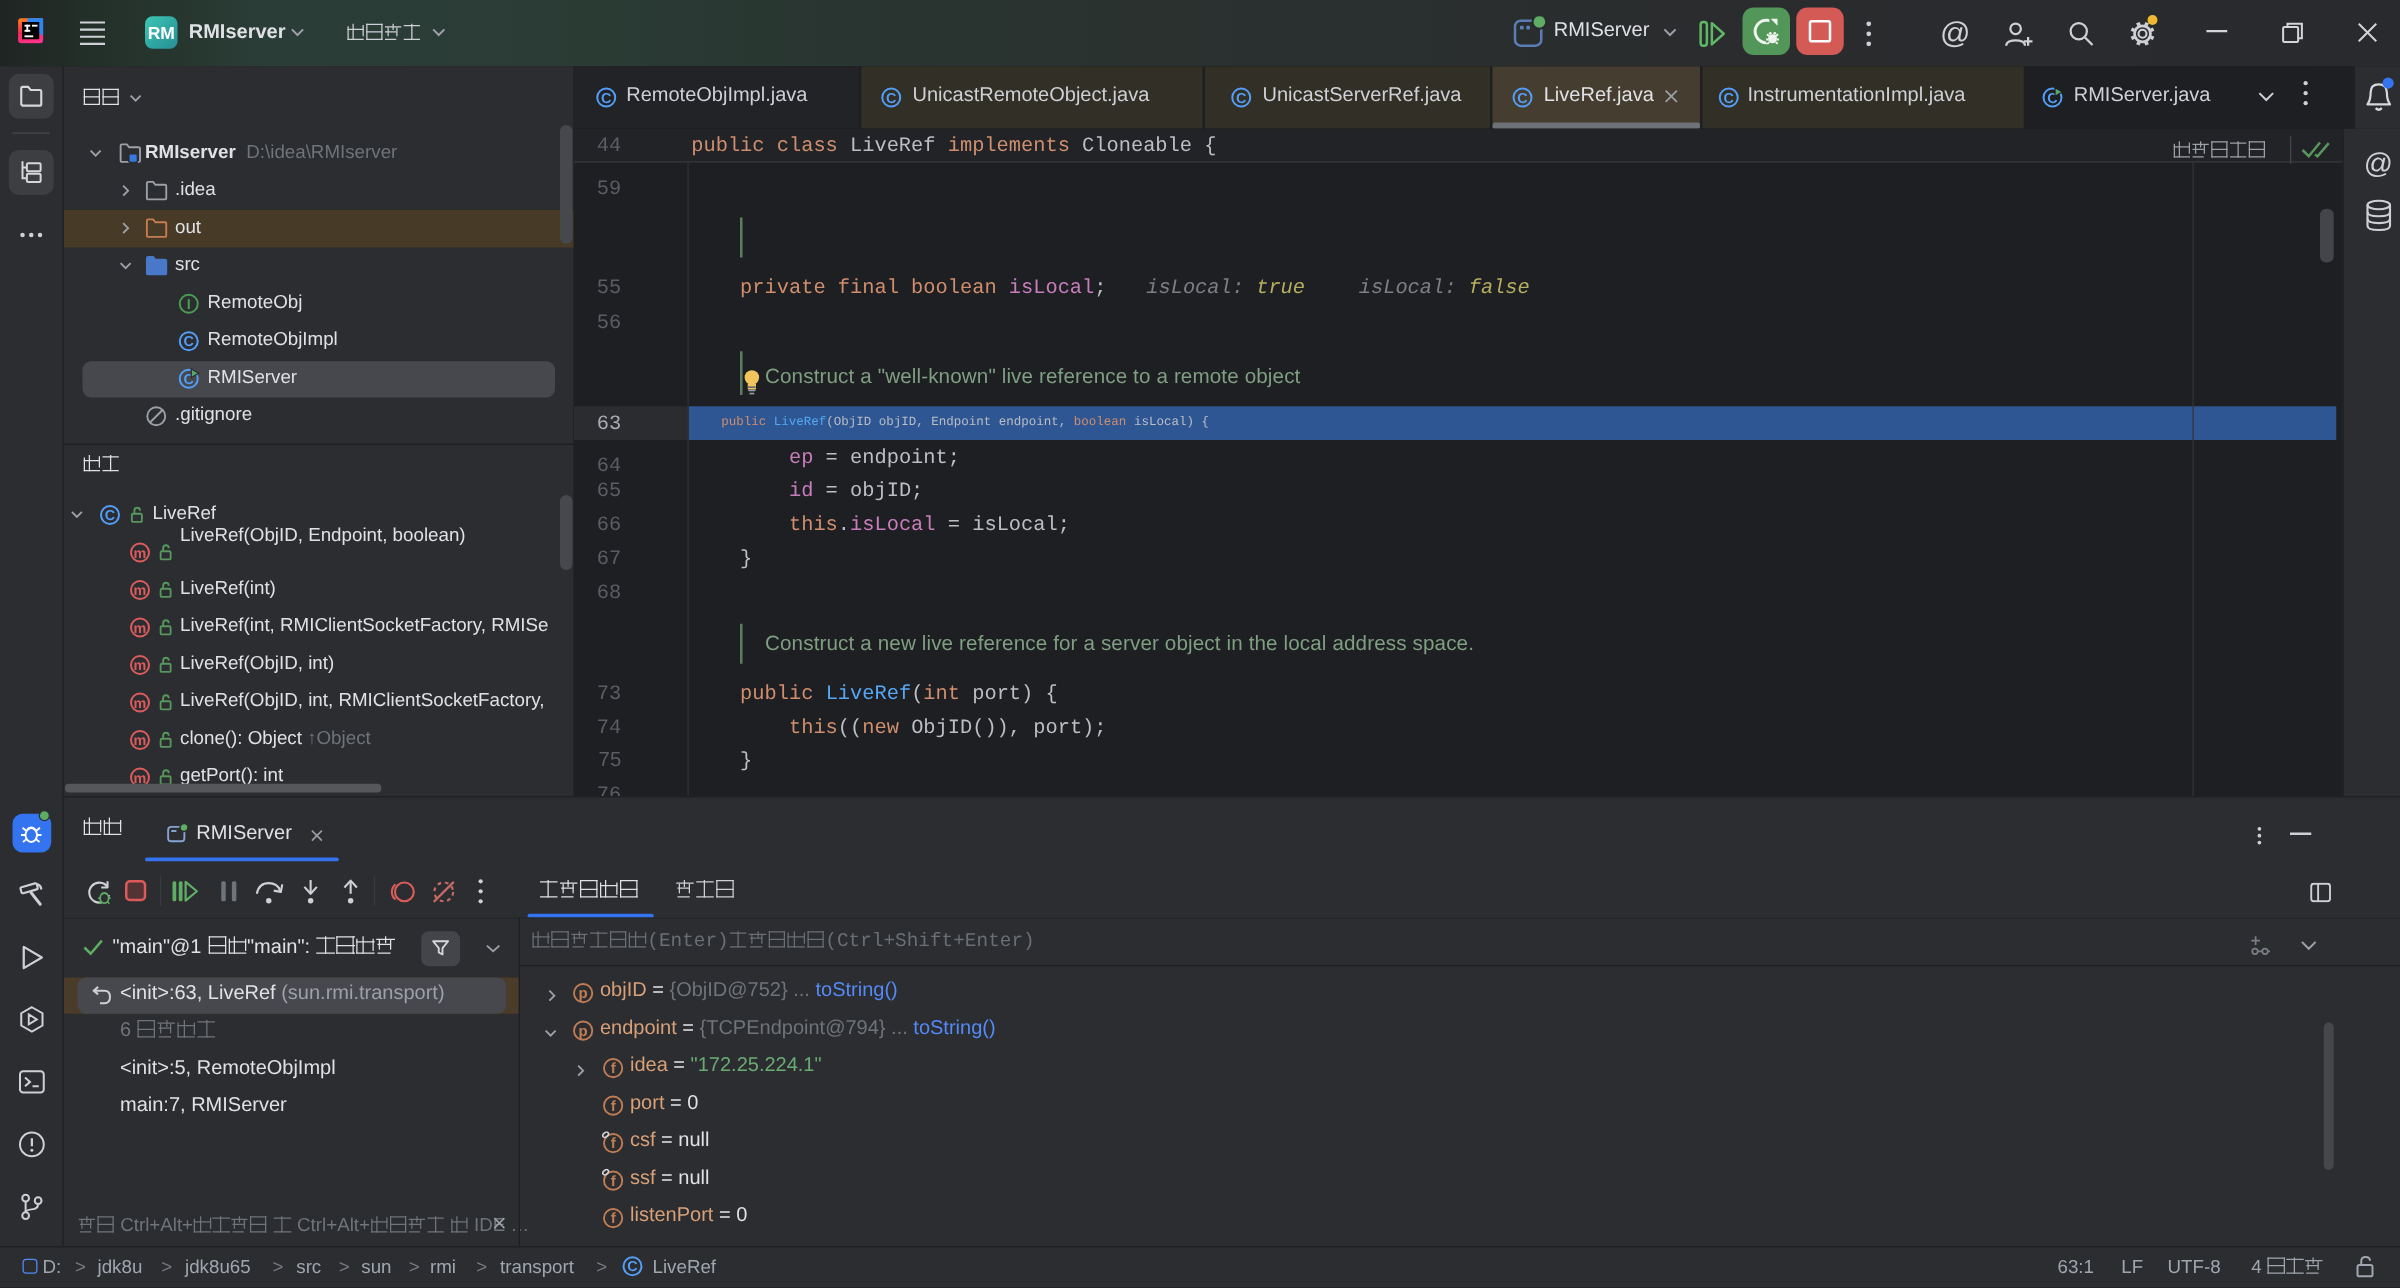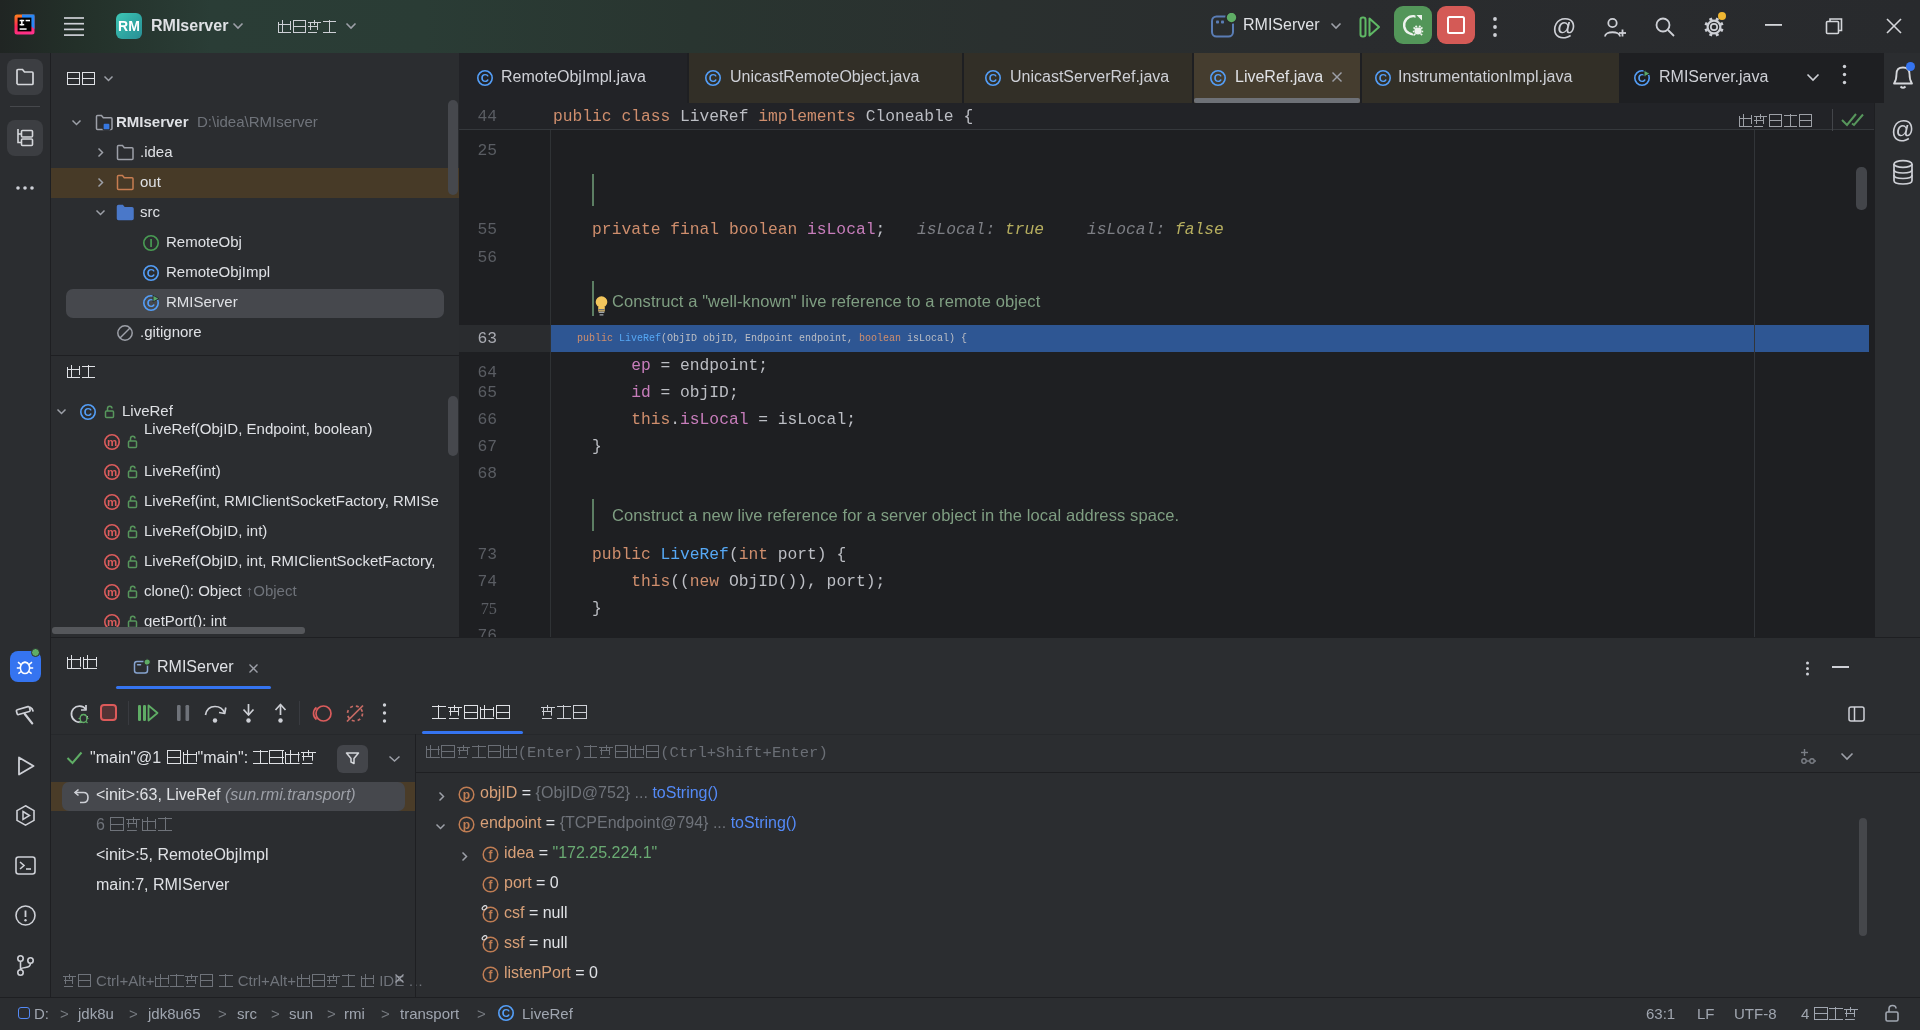--- a/index.html
+++ b/index.html
@@ -431,42 +431,42 @@
 </div>
 
 <div id="editor" class="abs" style="left:459px;top:103px;width:1415px;height:534px;background:#1e1f22;overflow:hidden;">
     <div class="abs" style="left:0;top:222px;width:92px;height:27px;background:#2a2c2f"></div>
     <div class="abs" style="left:92px;top:222px;width:1318px;height:27px;background:#2e5693"></div>
     <div class="abs" style="left:91px;top:27px;width:1px;height:507px;background:#2f3235"></div>
     <div class="abs" style="left:1295px;top:27px;width:1px;height:507px;background:#323539"></div>
     <div class="abs" style="left:0;top:0;width:1415px;height:27px;background:#222327;border-bottom:1px solid #35383c"></div>
     <div class="abs mono" style="font-family:Liberation Mono,monospace;font-size:16.3px;line-height:27px;white-space:pre;left:0;top:0px;width:38px;text-align:right;color:#5a5d63">44</div>
     <div class="abs mono" style="font-family:Liberation Mono,monospace;font-size:16.3px;line-height:27px;white-space:pre;left:94px;top:0px;color:#bcbec4"><span style="color:#cf8e6d">public class </span>LiveRef <span style="color:#cf8e6d">implements </span>Cloneable {</div>
-    <div class="abs mono" style="font-family:Liberation Mono,monospace;font-size:16.3px;line-height:27px;white-space:pre;left:0;top:33.5px;width:38px;text-align:right;color:#5a5d63">25</div>
+    <div class="abs mono" style="font-family:Liberation Mono,monospace;font-size:16.3px;line-height:27px;white-space:pre;left:0;top:33.5px;width:38px;text-align:right;color:#5a5d63">59</div>
     <div class="abs mono" style="font-family:Liberation Mono,monospace;font-size:16.3px;line-height:27px;white-space:pre;left:0;top:112.5px;width:38px;text-align:right;color:#5a5d63">55</div>
     <div class="abs mono" style="font-family:Liberation Mono,monospace;font-size:16.3px;line-height:27px;white-space:pre;left:94px;top:112.5px;color:#bcbec4">    <span style="color:#cf8e6d">private final boolean </span><span style="color:#c77dbb">isLocal</span>;</div>
     <div class="abs mono" style="font-family:Liberation Mono,monospace;font-size:16.3px;line-height:27px;white-space:pre;left:458px;top:112.5px"><span style="color:#7d7f85;font-style:italic">isLocal: </span><span style="color:#b6ae5f;font-style:italic">true</span></div>
     <div class="abs mono" style="font-family:Liberation Mono,monospace;font-size:16.3px;line-height:27px;white-space:pre;left:628px;top:112.5px"><span style="color:#7d7f85;font-style:italic">isLocal: </span><span style="color:#b6ae5f;font-style:italic">false</span></div>
     <div class="abs mono" style="font-family:Liberation Mono,monospace;font-size:16.3px;line-height:27px;white-space:pre;left:0;top:140.5px;width:38px;text-align:right;color:#5a5d63">56</div>
     <div class="abs mono" style="font-family:Liberation Mono,monospace;font-size:16.3px;line-height:27px;white-space:pre;left:0;top:221.5px;width:38px;text-align:right;color:#a9abb2">63</div>
     <div class="abs mono" style="font-family:Liberation Mono,monospace;font-size:10px;line-height:27px;white-space:pre;left:94px;top:221.5px;color:#bcbec4">    <span style="color:#cf8e6d">public </span><span style="color:#56a8f5">LiveRef</span>(ObjID objID, Endpoint endpoint, <span style="color:#cf8e6d">boolean </span>isLocal) {</div>
     <div class="abs mono" style="font-family:Liberation Mono,monospace;font-size:16.3px;line-height:27px;white-space:pre;left:0;top:256px;width:38px;text-align:right;color:#5a5d63">64</div>
     <div class="abs mono" style="font-family:Liberation Mono,monospace;font-size:16.3px;line-height:27px;white-space:pre;left:94px;top:248.5px;color:#bcbec4">        <span style="color:#c77dbb">ep </span>= endpoint;</div>
     <div class="abs mono" style="font-family:Liberation Mono,monospace;font-size:16.3px;line-height:27px;white-space:pre;left:0;top:275.5px;width:38px;text-align:right;color:#5a5d63">65</div>
     <div class="abs mono" style="font-family:Liberation Mono,monospace;font-size:16.3px;line-height:27px;white-space:pre;left:94px;top:275.5px;color:#bcbec4">        <span style="color:#c77dbb">id </span>= objID;</div>
     <div class="abs mono" style="font-family:Liberation Mono,monospace;font-size:16.3px;line-height:27px;white-space:pre;left:0;top:302.5px;width:38px;text-align:right;color:#5a5d63">66</div>
     <div class="abs mono" style="font-family:Liberation Mono,monospace;font-size:16.3px;line-height:27px;white-space:pre;left:94px;top:302.5px;color:#bcbec4">        <span style="color:#cf8e6d">this</span>.<span style="color:#c77dbb">isLocal </span>= isLocal;</div>
     <div class="abs mono" style="font-family:Liberation Mono,monospace;font-size:16.3px;line-height:27px;white-space:pre;left:0;top:329.5px;width:38px;text-align:right;color:#5a5d63">67</div>
     <div class="abs mono" style="font-family:Liberation Mono,monospace;font-size:16.3px;line-height:27px;white-space:pre;left:94px;top:329.5px;color:#bcbec4">    }</div>
     <div class="abs mono" style="font-family:Liberation Mono,monospace;font-size:16.3px;line-height:27px;white-space:pre;left:0;top:356.5px;width:38px;text-align:right;color:#5a5d63">68</div>
     <div class="abs mono" style="font-family:Liberation Mono,monospace;font-size:16.3px;line-height:27px;white-space:pre;left:0;top:437.5px;width:38px;text-align:right;color:#5a5d63">73</div>
     <div class="abs mono" style="font-family:Liberation Mono,monospace;font-size:16.3px;line-height:27px;white-space:pre;left:94px;top:437.5px;color:#bcbec4">    <span style="color:#cf8e6d">public </span><span style="color:#56a8f5">LiveRef</span>(<span style="color:#cf8e6d">int </span>port) {</div>
     <div class="abs mono" style="font-family:Liberation Mono,monospace;font-size:16.3px;line-height:27px;white-space:pre;left:0;top:464.5px;width:38px;text-align:right;color:#5a5d63">74</div>
     <div class="abs mono" style="font-family:Liberation Mono,monospace;font-size:16.3px;line-height:27px;white-space:pre;left:94px;top:464.5px;color:#bcbec4">        <span style="color:#cf8e6d">this</span>((<span style="color:#cf8e6d">new </span>ObjID()), port);</div>
-    <div class="abs mono" style="font-family:Liberation Serif, serif;font-size:16.3px;line-height:27px;white-space:pre;left:0;top:491.5px;width:38px;text-align:right;color:#5a5d63">75</div>
+    <div class="abs mono" style="font-family:Liberation Sans, sans-serif;font-size:16.3px;line-height:27px;white-space:pre;left:0;top:491.5px;width:38px;text-align:right;color:#5a5d63">75</div>
     <div class="abs mono" style="font-family:Liberation Mono,monospace;font-size:16.3px;line-height:27px;white-space:pre;left:94px;top:491.5px;color:#bcbec4">    }</div>
     <div class="abs mono" style="font-family:Liberation Mono,monospace;font-size:16.3px;line-height:27px;white-space:pre;left:0;top:518.5px;width:38px;text-align:right;color:#5a5d63">76</div>
     <div class="abs" style="left:133px;top:71px;width:2px;height:32px;background:#5c7e63"></div>
     <div class="abs" style="left:133px;top:178px;width:2px;height:35px;background:#5c7e63"></div>
     <div class="abs" style="left:133px;top:396px;width:2px;height:32px;background:#5c7e63"></div>
     <div class="abs" style="font-family:Liberation Sans,sans-serif;font-size:16.5px;letter-spacing:0.1px;line-height:27px;white-space:pre;color:#7f9e82;left:153px;top:184.5px">Construct a "well-known" live reference to a remote object</div>
     <div class="abs" style="font-family:Liberation Sans,sans-serif;font-size:16.5px;letter-spacing:0.1px;line-height:27px;white-space:pre;color:#7f9e82;left:153px;top:398.5px">Construct a new live reference for a server object in the local address space.</div>
     <svg class="abs" style="left:136px;top:192px" width="13" height="21" viewBox="0 0 13 21">
       <circle cx="6.5" cy="7" r="5.8" fill="#f2c55c"></circle>
       <rect x="3.2" y="12" width="6.6" height="4.5" fill="#f2c55c"></rect>
@@ -588,21 +588,21 @@
   <svg class="abs" style="left:337px;top:117px" width="13" height="8" viewBox="0 0 13 8" fill="none" stroke="#9da0a8" stroke-width="1.5">
       <path d="M1.5 1.5 L6.5 6 L11.5 1.5"></path>
     </svg>
 
   <div class="abs" style="left:0;top:144px;width:364px;height:29px;background:#4a3c28;"></div>
   <div class="abs" style="left:11px;top:144px;width:343px;height:29px;border-radius:7px;background:#46484d;"></div>
   <svg class="abs" style="left:22px;top:150px" width="17" height="16" viewBox="0 0 17 16" fill="none" stroke="#ced0d6" stroke-width="1.6">
     <path d="M5.5 1.5 L2 4.5 L5.5 7.5"></path>
       <path d="M2 4.5 L10.5 4.5 Q15 4.5 15 9.5 Q15 14.5 10.5 14.5 L7 14.5"></path>
   </svg>
-  <span class="abs" style="left:45px;top:148px;white-space:pre;">&lt;init&gt;:63, LiveRef <span style="color:#9da0a8;font-style:italic;text-align:right;">(sun.rmi.transport)</span></span>
+  <span class="abs" style="left:45px;top:148px;white-space:pre;">&lt;init&gt;:63, LiveRef <span style="color:#9da0a8;text-align:right;">(sun.rmi.transport)</span></span>
   <span class="abs" style="left:45px;top:178px;color:#6f737a;">6 <i class="h h2"></i><i class="h h4"></i><i class="h h3"></i><i class="h h1"></i></span>
   <span class="abs" style="left:45px;top:208px;white-space:pre;">&lt;init&gt;:5, RemoteObjImpl</span>
   <span class="abs" style="left:45px;top:238px;white-space:pre;">main:7, RMIServer</span>
   <span class="abs" style="left:11px;top:334px;color:#6f737a;font-size:15px;"><i class="h h4"></i><i class="h h2"></i> Ctrl+Alt+<i class="h h3"></i><i class="h h1"></i><i class="h h4"></i><i class="h h2"></i> <i class="h h1"></i> Ctrl+Alt+<i class="h h3"></i><i class="h h2"></i><i class="h h4"></i><i class="h h1"></i> <i class="h h3"></i> IDE …</span>
   <svg class="abs" style="left:343px;top:335px" width="11" height="11" viewBox="0 0 11 11" stroke="#9da0a8" stroke-width="1.3">
       <line x1="1.5" y1="1.5" x2="9.5" y2="9.5"></line>
       <line x1="9.5" y1="1.5" x2="1.5" y2="9.5"></line>
     </svg>
 
   <div class="abs" style="left:364px;top:96px;width:1px;height:264px;background:#1e1f22;"></div>

